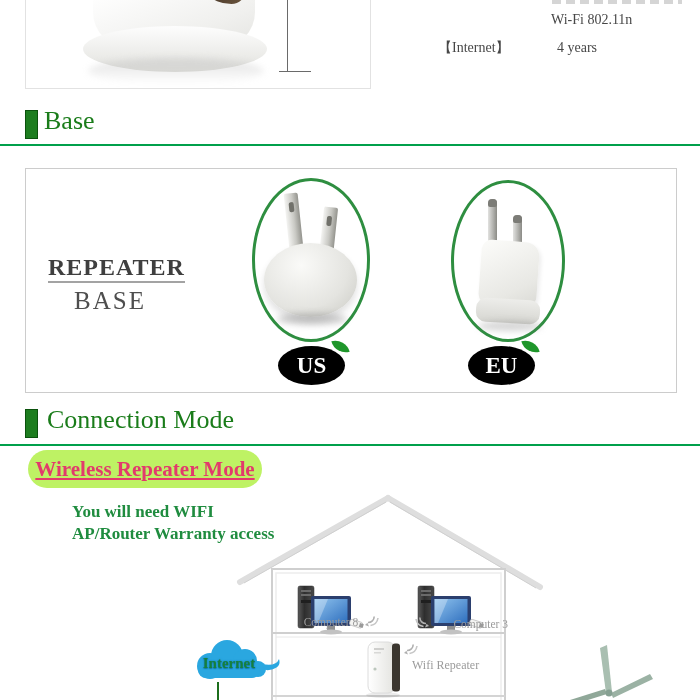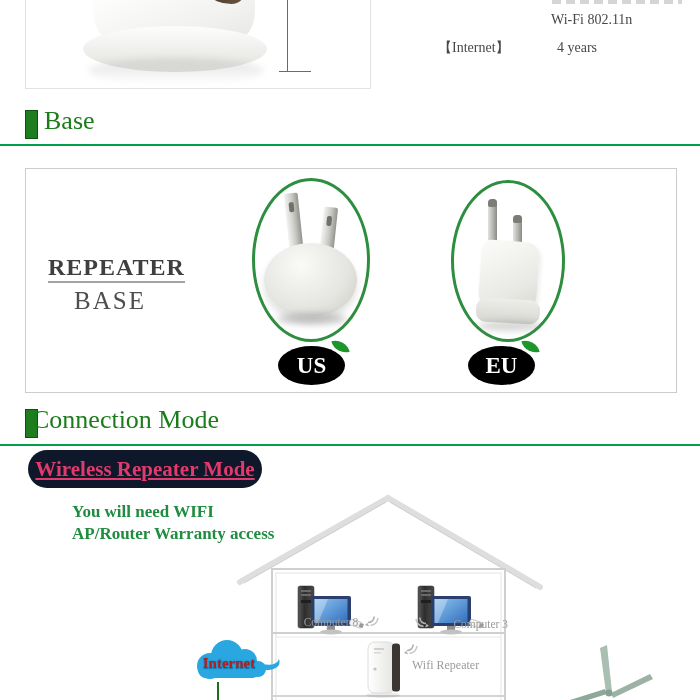--- a/index.html
+++ b/index.html
@@ -76,34 +76,34 @@
 
   .bubble{position:absolute;width:67px;height:39px;background:#000000;border-radius:50%;
           display:flex;align-items:center;justify-content:center;
           color:#fff;font-size:23px;font-weight:bold;}
   .bubble::after{content:'';position:absolute;right:-3px;top:-7px;width:15px;height:15px;
           background:#1f962b;border-radius:0 15px 0 15px;transform:rotate(-15deg);}
   .bub-us{left:252px;top:177px;}
   .bub-eu{left:442px;top:177px;}
 
   
-  .mode-badge{left:28px;top:450px;width:234px;height:38px;background:#0f172a;border-radius:19px;
+  .mode-badge{left:28px;top:450px;width:234px;height:38px;background:#bef264;border-radius:19px;
           display:flex;align-items:center;justify-content:center;}
   .mode-badge span{font-size:21px;font-weight:bold;color:#e23a6c;text-decoration:underline;
           white-space:nowrap;}
   .note{left:40px;top:501px;font-size:17px;font-weight:bold;color:#1f8c3f;line-height:22px;
           white-space:nowrap;margin-left:32px;}
 
   
   .dlabel{font-size:11.5px;color:#9b9b9b;white-space:nowrap;}
   .lbl-c1{left:294px;top:616px;width:74px;text-align:center;}
   .lbl-c3{left:434px;top:618px;width:74px;text-align:right;}
   .lbl-rep{left:412px;top:658px;font-size:12px;}
   .lbl-net{left:192px;top:655px;width:74px;text-align:center;font-size:15px;font-weight:bold;
-           color:#b91c1c;text-shadow:0 0 2px #1579ab,0 1px 1px #1579ab;}
+           color:#15803d;text-shadow:0 0 2px #1579ab,0 1px 1px #1579ab;}
   .sig{position:absolute;width:17px;height:17px;}
 </style>
 </head>
 <body>
 
 <div id="page">
 
   <div class="abs photo-box">
     <div class="dev-body"></div>
     <div class="dev-dark"></div>
@@ -143,21 +143,21 @@
 
     <div class="bubble bub-us">
       <span>US</span>
     </div>
     <div class="bubble bub-eu">
       <span>EU</span>
     </div>
   </div>
 
   <div class="abs sec-bar" style="left:25px;top:409px;"></div>
-  <div class="abs sec-title" style="left:32px;top:405px;">Connection Mode</div>
+  <div class="abs sec-title" style="left:47px;top:405px;">Connection Mode</div>
   <div class="abs rule" style="top:444px;"></div>
 
   <div class="abs mode-badge">
     <span>Wireless Repeater Mode</span>
   </div>
 
   <div class="abs note">
     <div>You will need WIFI</div>
     <div>AP/Router Warranty access</div>
   </div>

